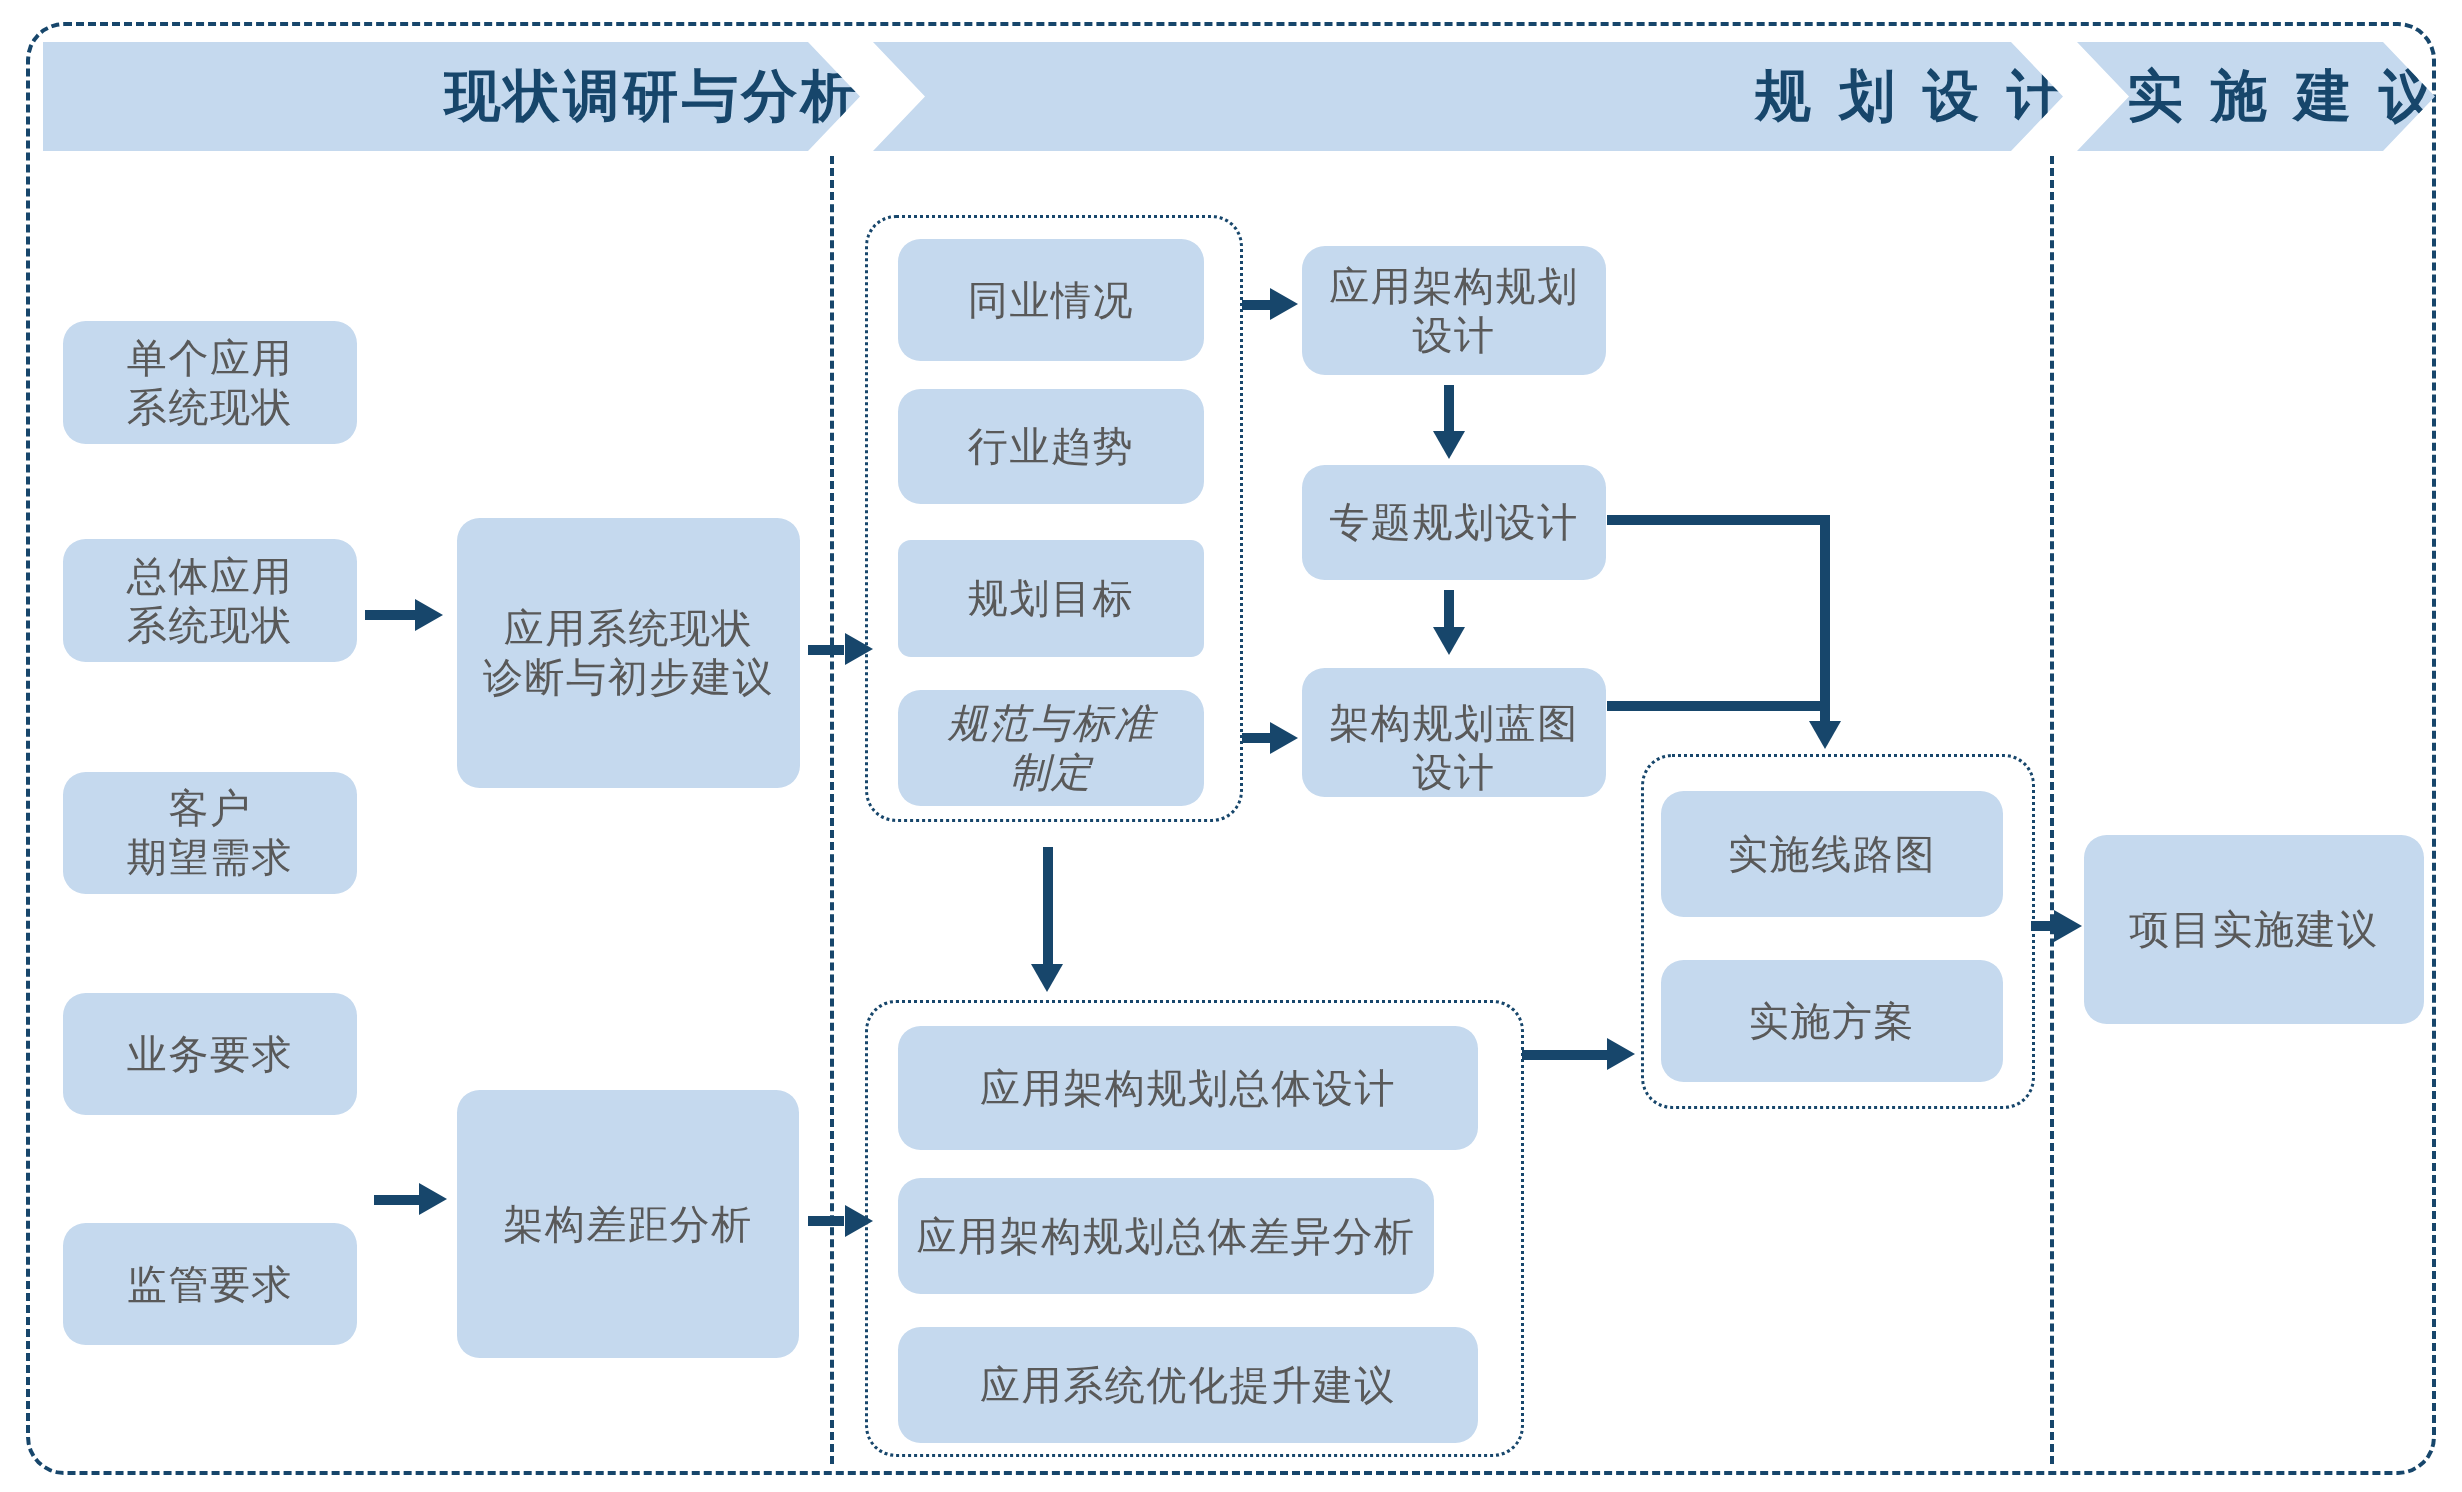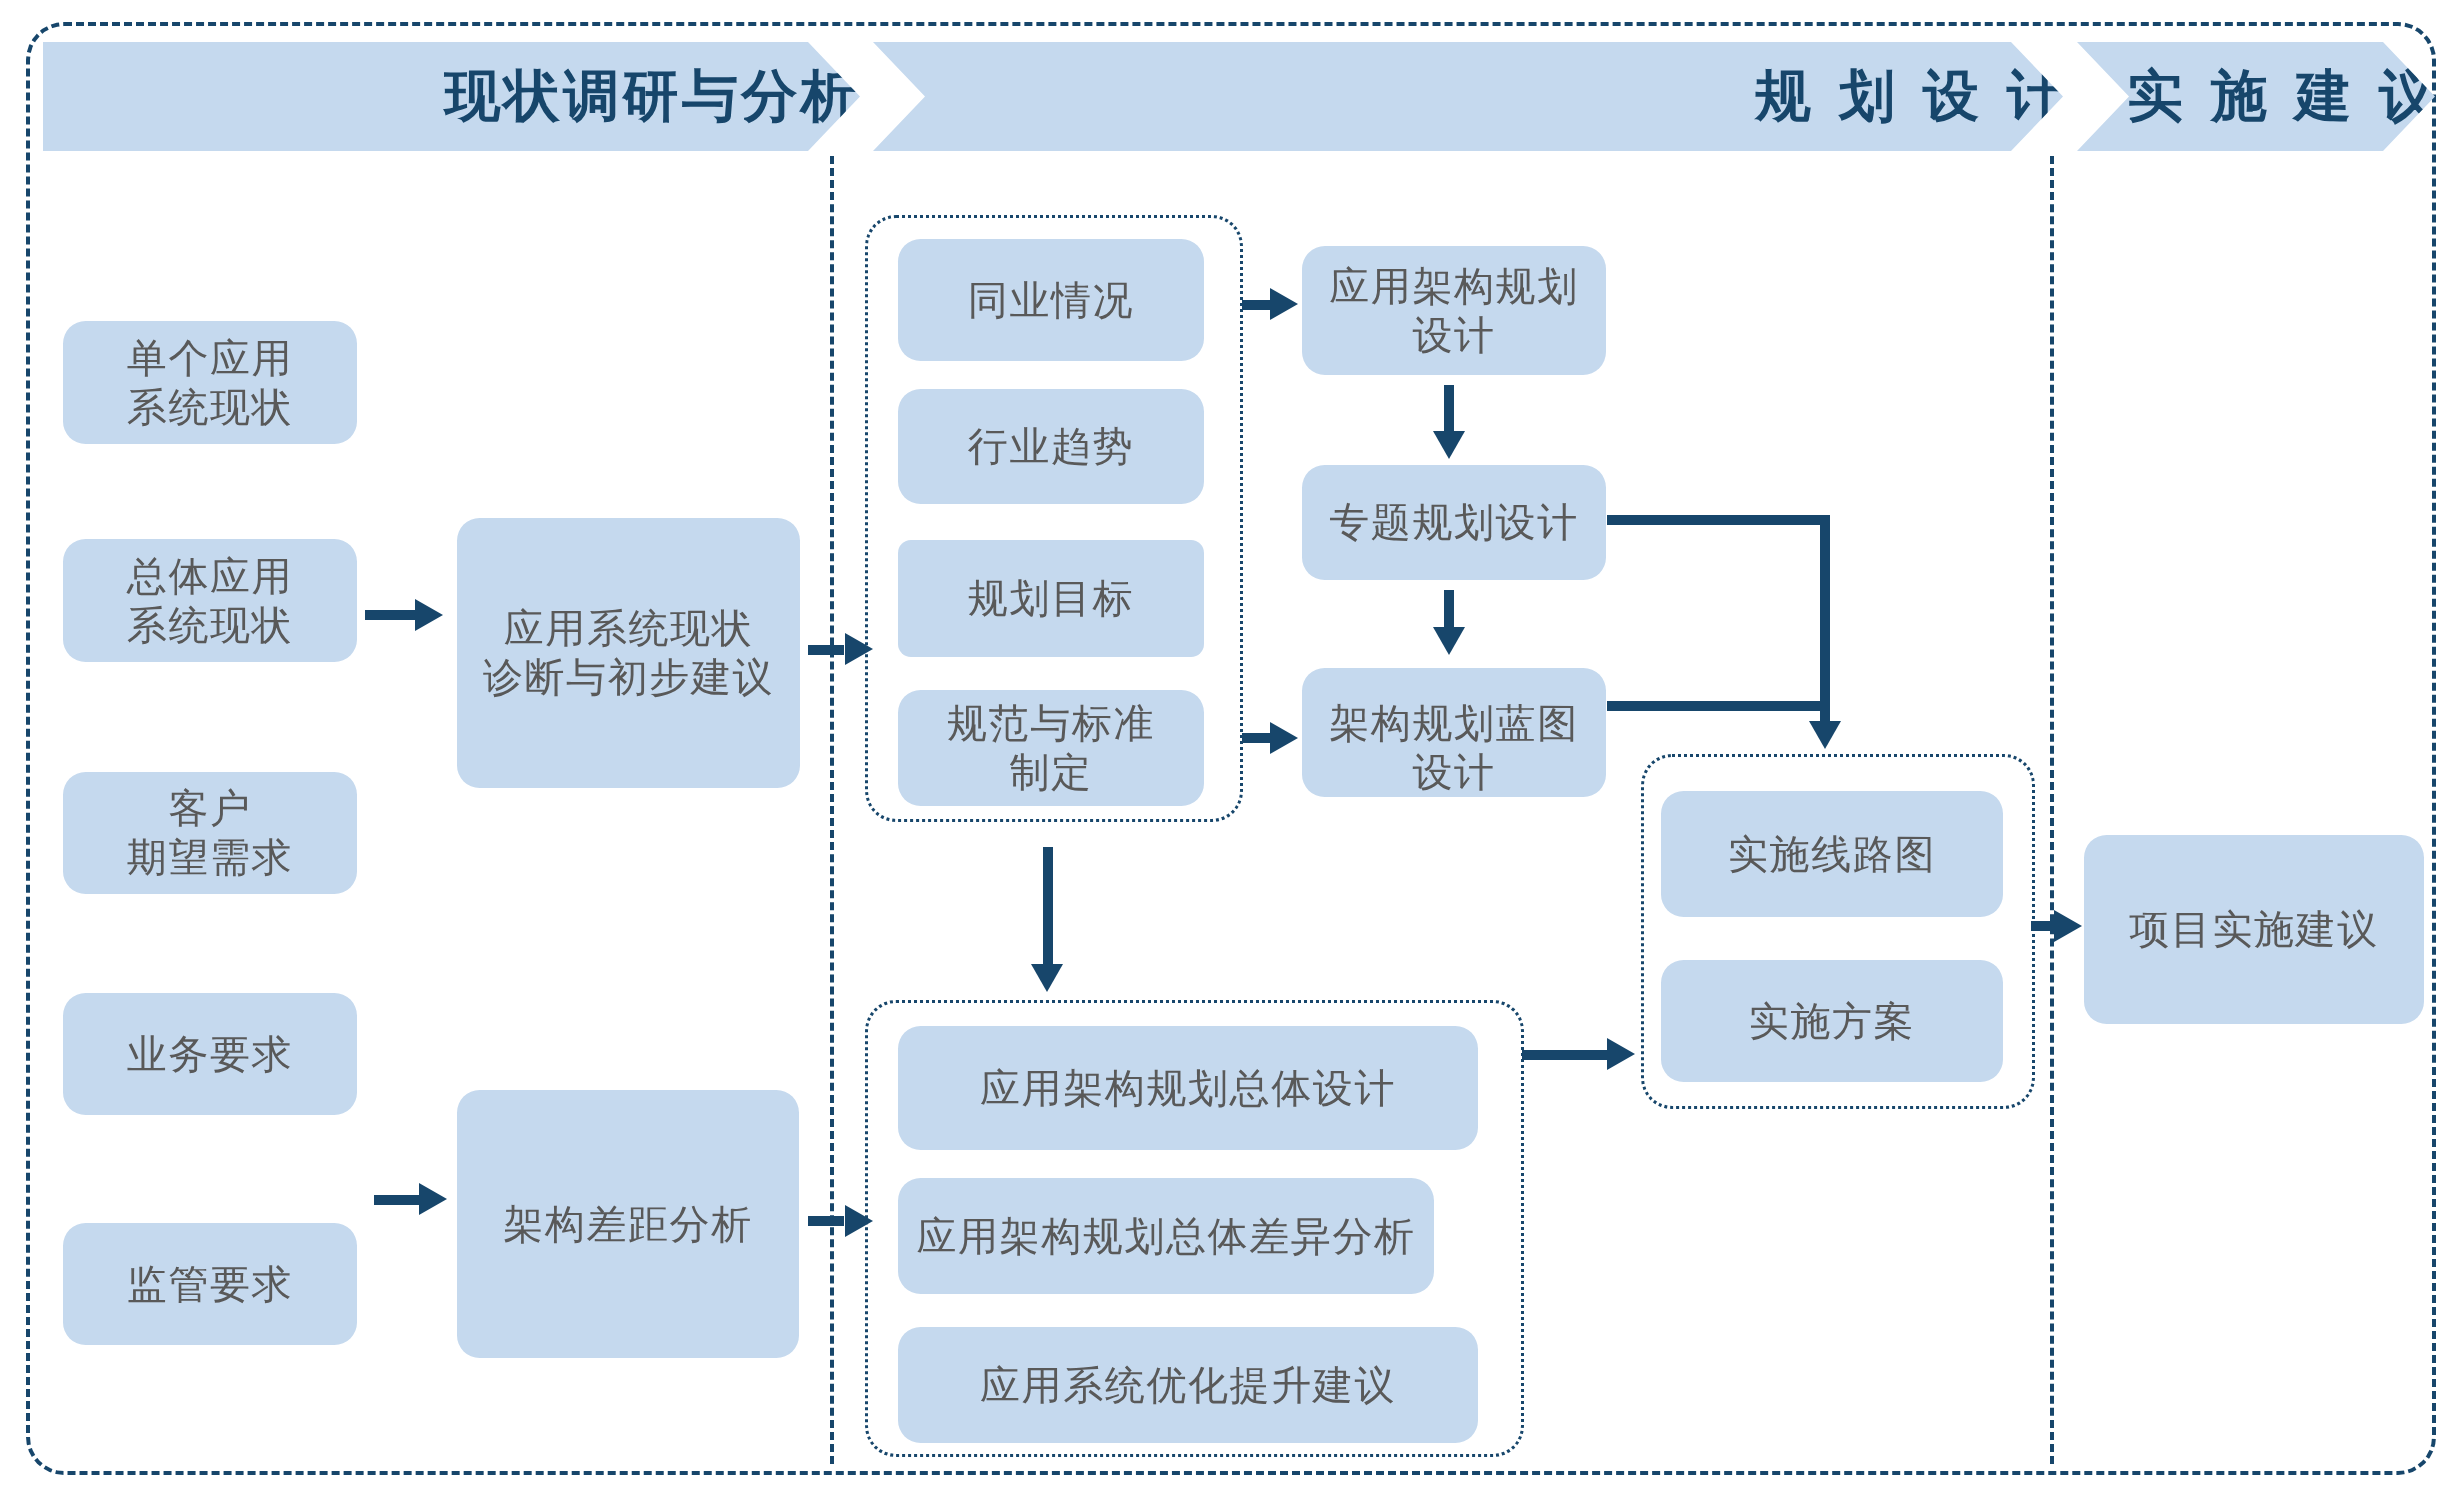--- a/index.html
+++ b/index.html
@@ -82,21 +82,21 @@
   <div class="box" style="left:63px;top:1223px;width:294px;height:122px;"><span>监管要求</span></div>
 
   <div class="box" style="left:457px;top:1090px;width:342px;height:268px;"><span>架构差距分析</span></div>
   <div class="box" style="left:457px;top:518px;width:343px;height:270px;"><span>应用系统现状
 诊断与初步建议</span></div>
 
   <div class="group" style="left:865px;top:215px;width:372px;height:601px;"></div>
   <div class="box" style="left:898px;top:239px;width:306px;height:122px;"><span>同业情况</span></div>
   <div class="box" style="left:898px;top:389px;width:306px;height:115px;"><span>行业趋势</span></div>
   <div class="box" style="left:898px;top:540px;width:306px;height:117px;border-radius:13px;"><span>规划目标</span></div>
-  <div class="box" style="left:898px;top:690px;width:306px;height:116px;"><span>规范与标准
+  <div class="box" style="left:898px;top:690px;width:306px;height:116px;font-style:italic;"><span>规范与标准
 制定</span></div>
 
   <div class="box" style="left:1302px;top:246px;width:304px;height:129px;border-radius:23px;"><span>应用架构规划
 设计</span></div>
   <div class="box" style="left:1302px;top:465px;width:304px;height:115px;"><span>专题规划设计</span></div>
   <div class="box" style="left:1302px;top:668px;width:304px;height:129px;align-items:flex-end;"><span>架构规划蓝图
 设计</span></div>
 
   <div class="group" style="left:865px;top:1000px;width:653px;height:451px;"></div>
   <div class="box" style="left:898px;top:1026px;width:580px;height:124px;"><span>应用架构规划总体设计</span></div>

